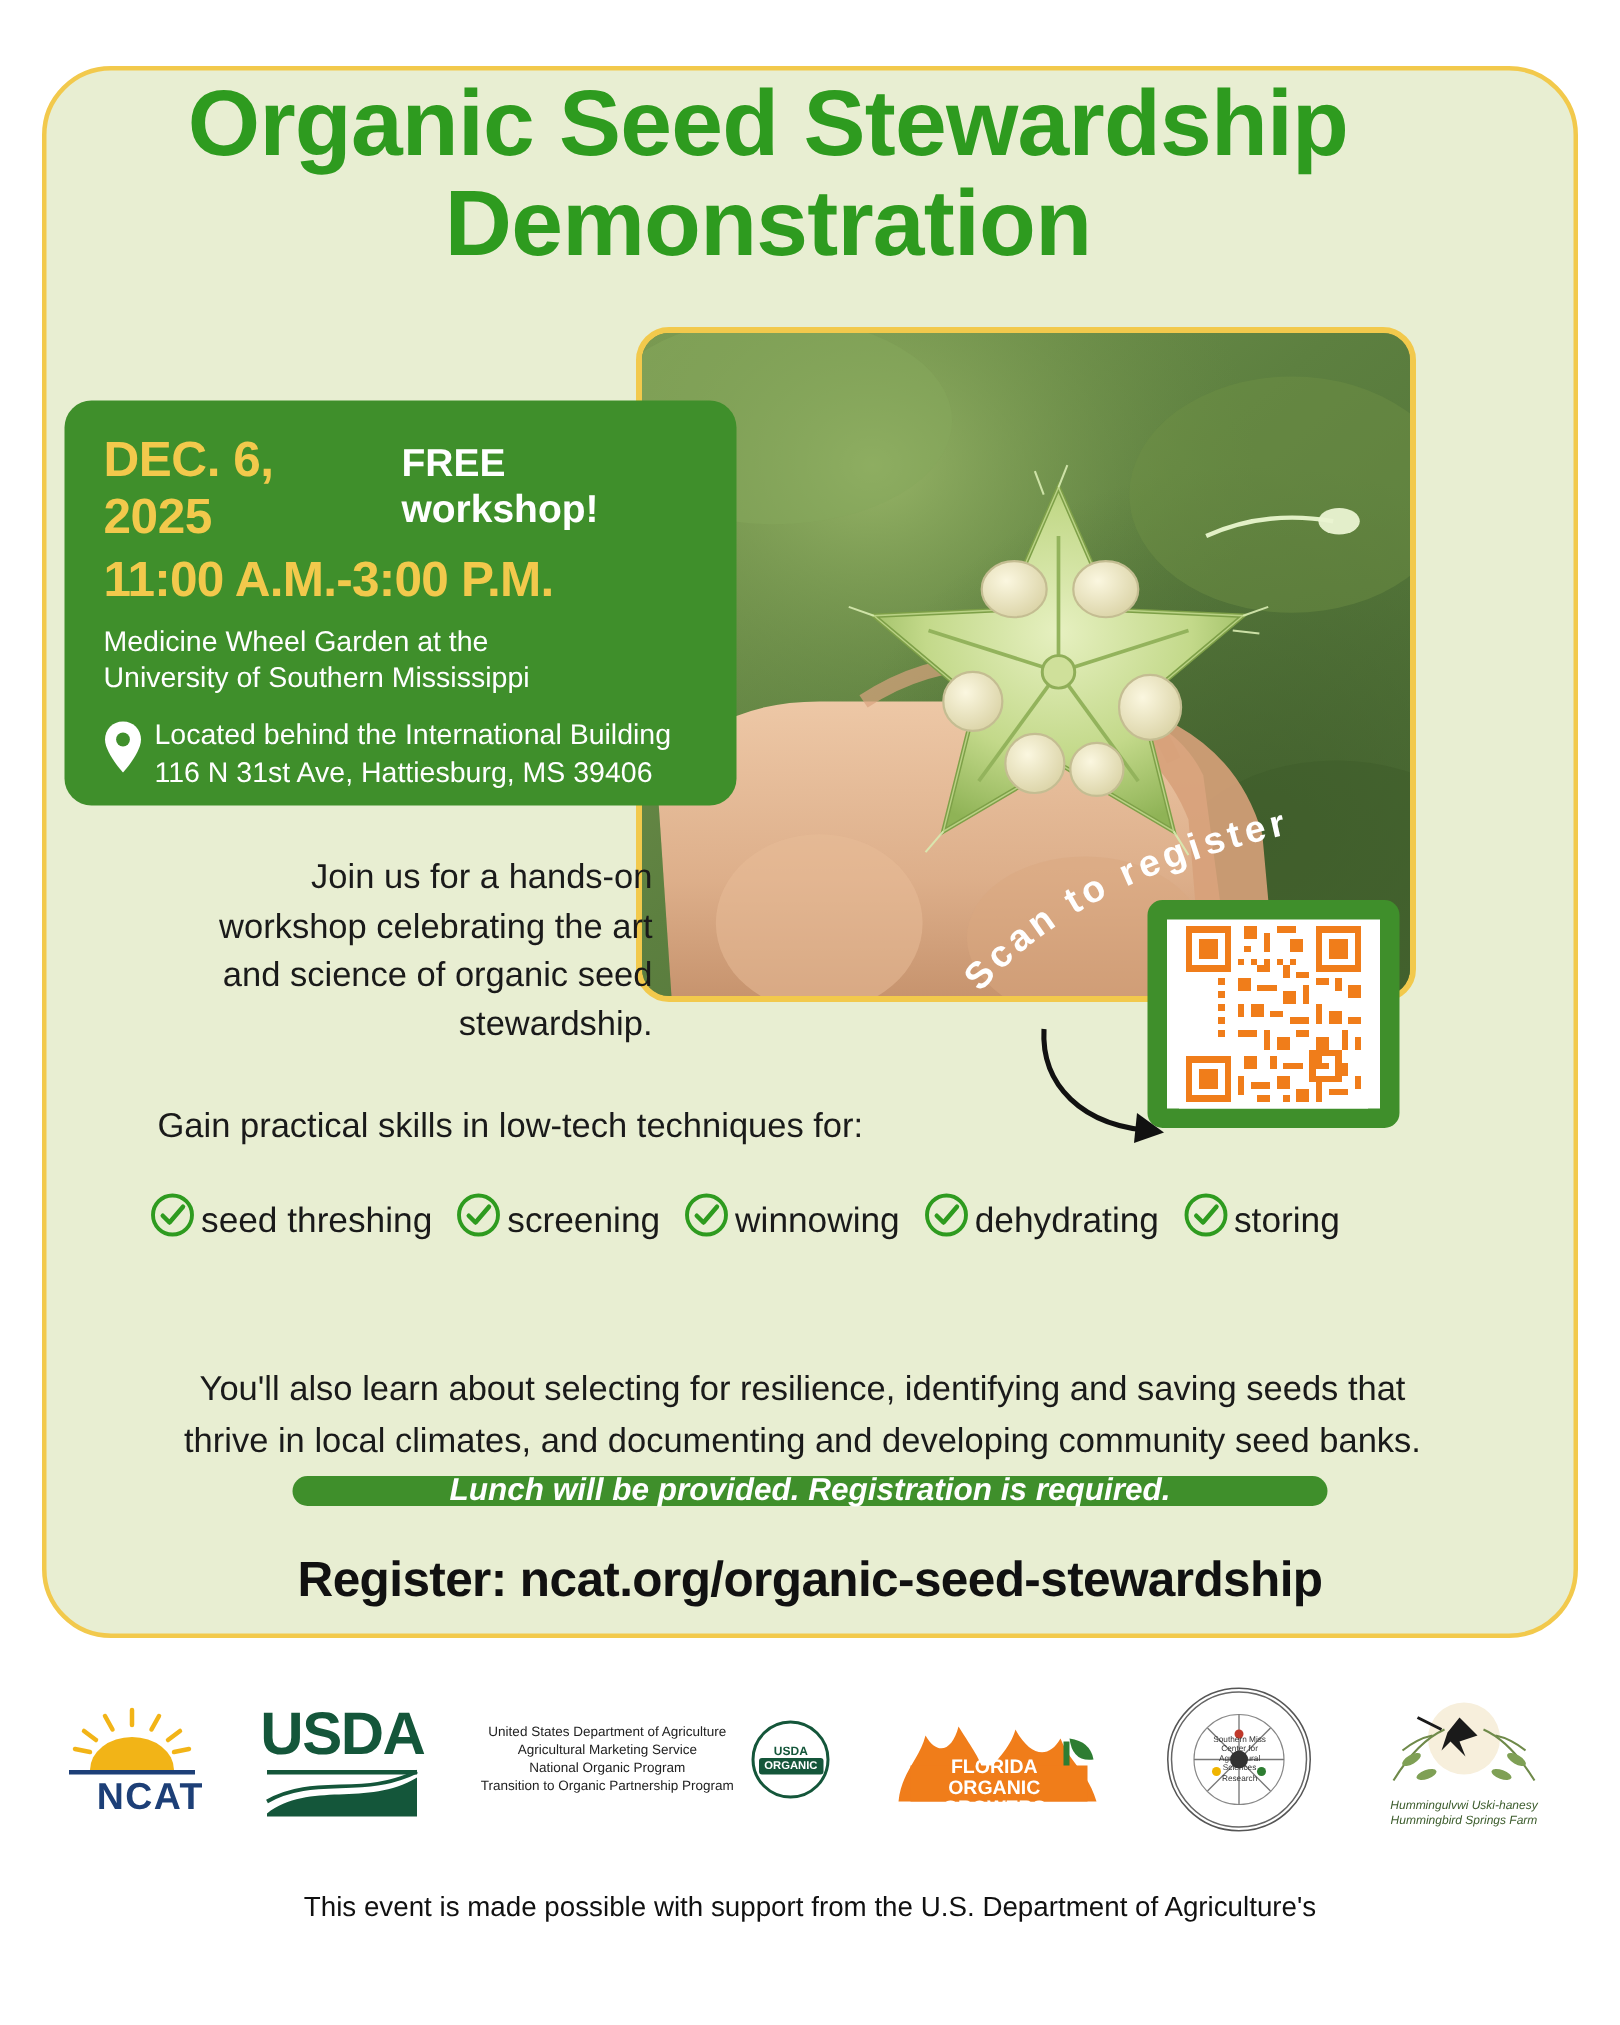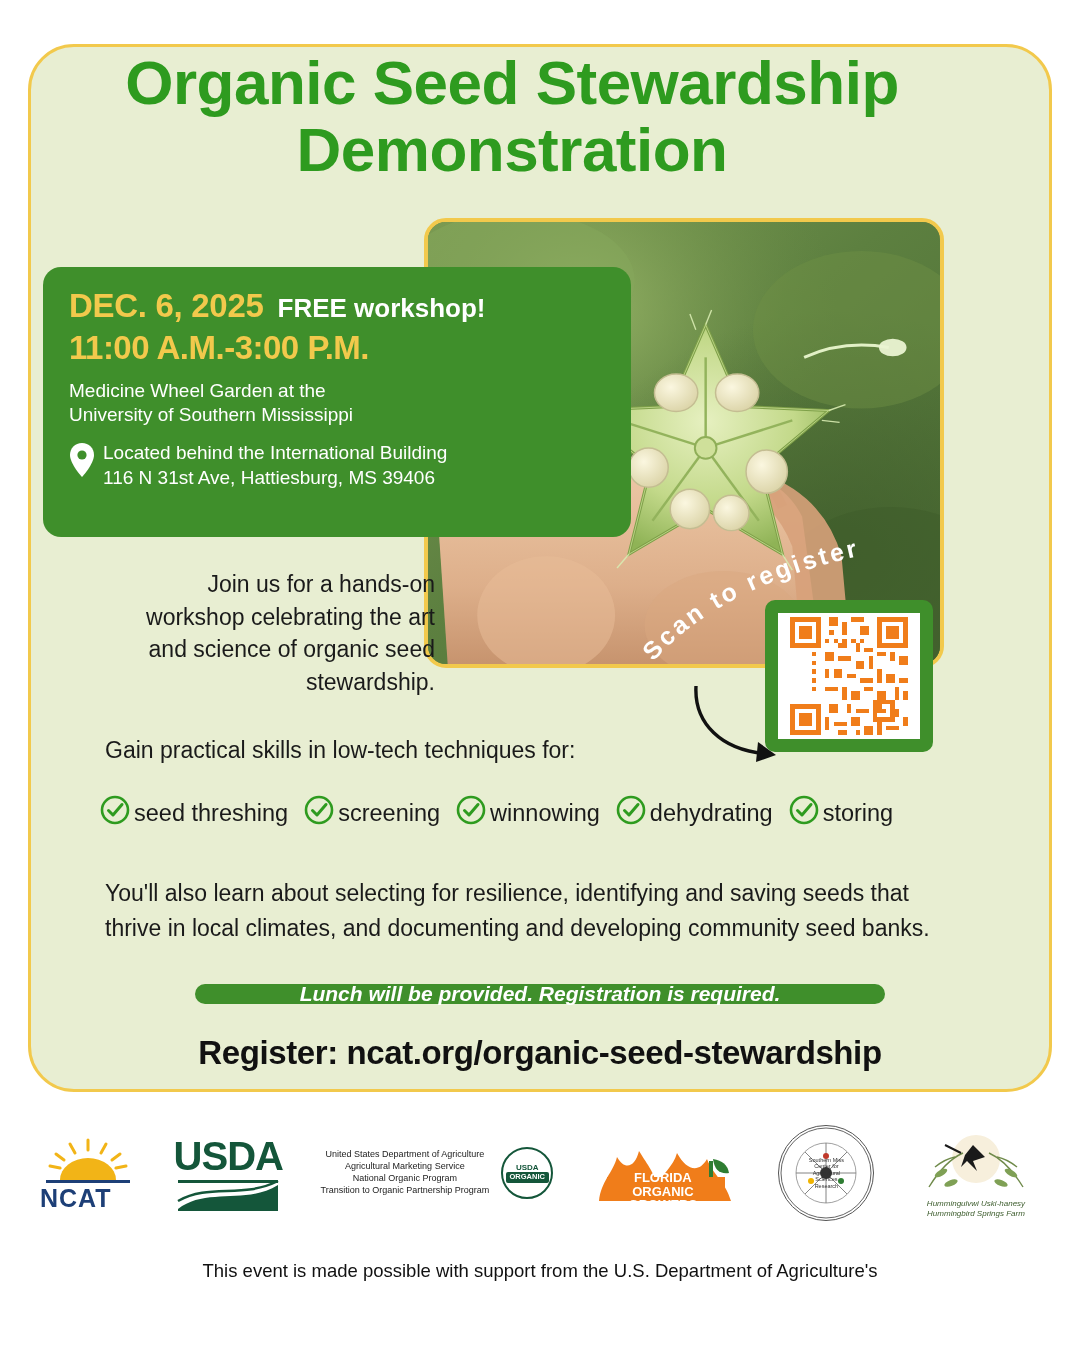--- a/index.html
+++ b/index.html
@@ -33,21 +33,21 @@
     font-size: 62px;
     font-weight: bold;
     line-height: 1.08;
     letter-spacing: -0.5px;
   }
 
   
   .infobox {
     position: absolute;
     left: 43px; top: 267px;
-    width: 588px; height: 270px;
+    width: 448px; height: 270px;
     background: #3f8f2b;
     border-radius: 18px;
     padding: 20px 26px 0 26px;
     color: #ffffff;
   }
   .dateline { display: flex; align-items: baseline; gap: 14px; }
   .date {
     color: #f2c94c;
     font-size: 33px;
     font-weight: bold;
@@ -152,25 +152,26 @@
     display: flex;
     align-items: center;
     gap: 16px;
     font-size: 23.5px;
     color: #1a1a1a;
   }
   .chk { display: flex; align-items: center; gap: 4px; }
   .chk .ic { flex: 0 0 auto; }
   .longtext {
     position: absolute;
-    left: 105px; top: 876px;
+    left: 105px; top: 908px;
     width: 860px;
     font-size: 23px;
     line-height: 1.5;
     color: #1a1a1a;
+    text-align: center;
   }
 
   
   .pill {
     position: absolute;
     left: 195px; top: 984px;
     width: 690px; height: 20px;
     background: #3f8f2b;
     border-radius: 17px;
     color: #ffffff;
@@ -514,21 +515,21 @@
 
   <div class="longtext">You'll also learn about selecting for resilience, identifying and saving seeds that thrive in local climates, and documenting and developing community seed banks.</div>
 
   <div class="pill">Lunch will be provided. Registration is required.</div>
 
   <div class="register">Register: ncat.org/organic-seed-stewardship</div>
 
   <div class="logos">
 
     <div class="logo">
-      <div style="display:flex;flex-direction:column;align-items:flex-start;">
+      <div style="display:flex;flex-direction:column;align-items:flex-end;">
         <svg width="96" height="50" viewBox="0 0 96 50">
           <g stroke="#f2b417" stroke-width="3" stroke-linecap="round">
             <path d="M48 6 V16"></path>
               <path d="M30 10 L35 19"></path>
               <path d="M66 10 L61 19"></path>
             <path d="M16 20 L24 26"></path>
               <path d="M80 20 L72 26"></path>
             <path d="M10 32 L20 34"></path>
               <path d="M86 32 L76 34"></path>
           </g>

